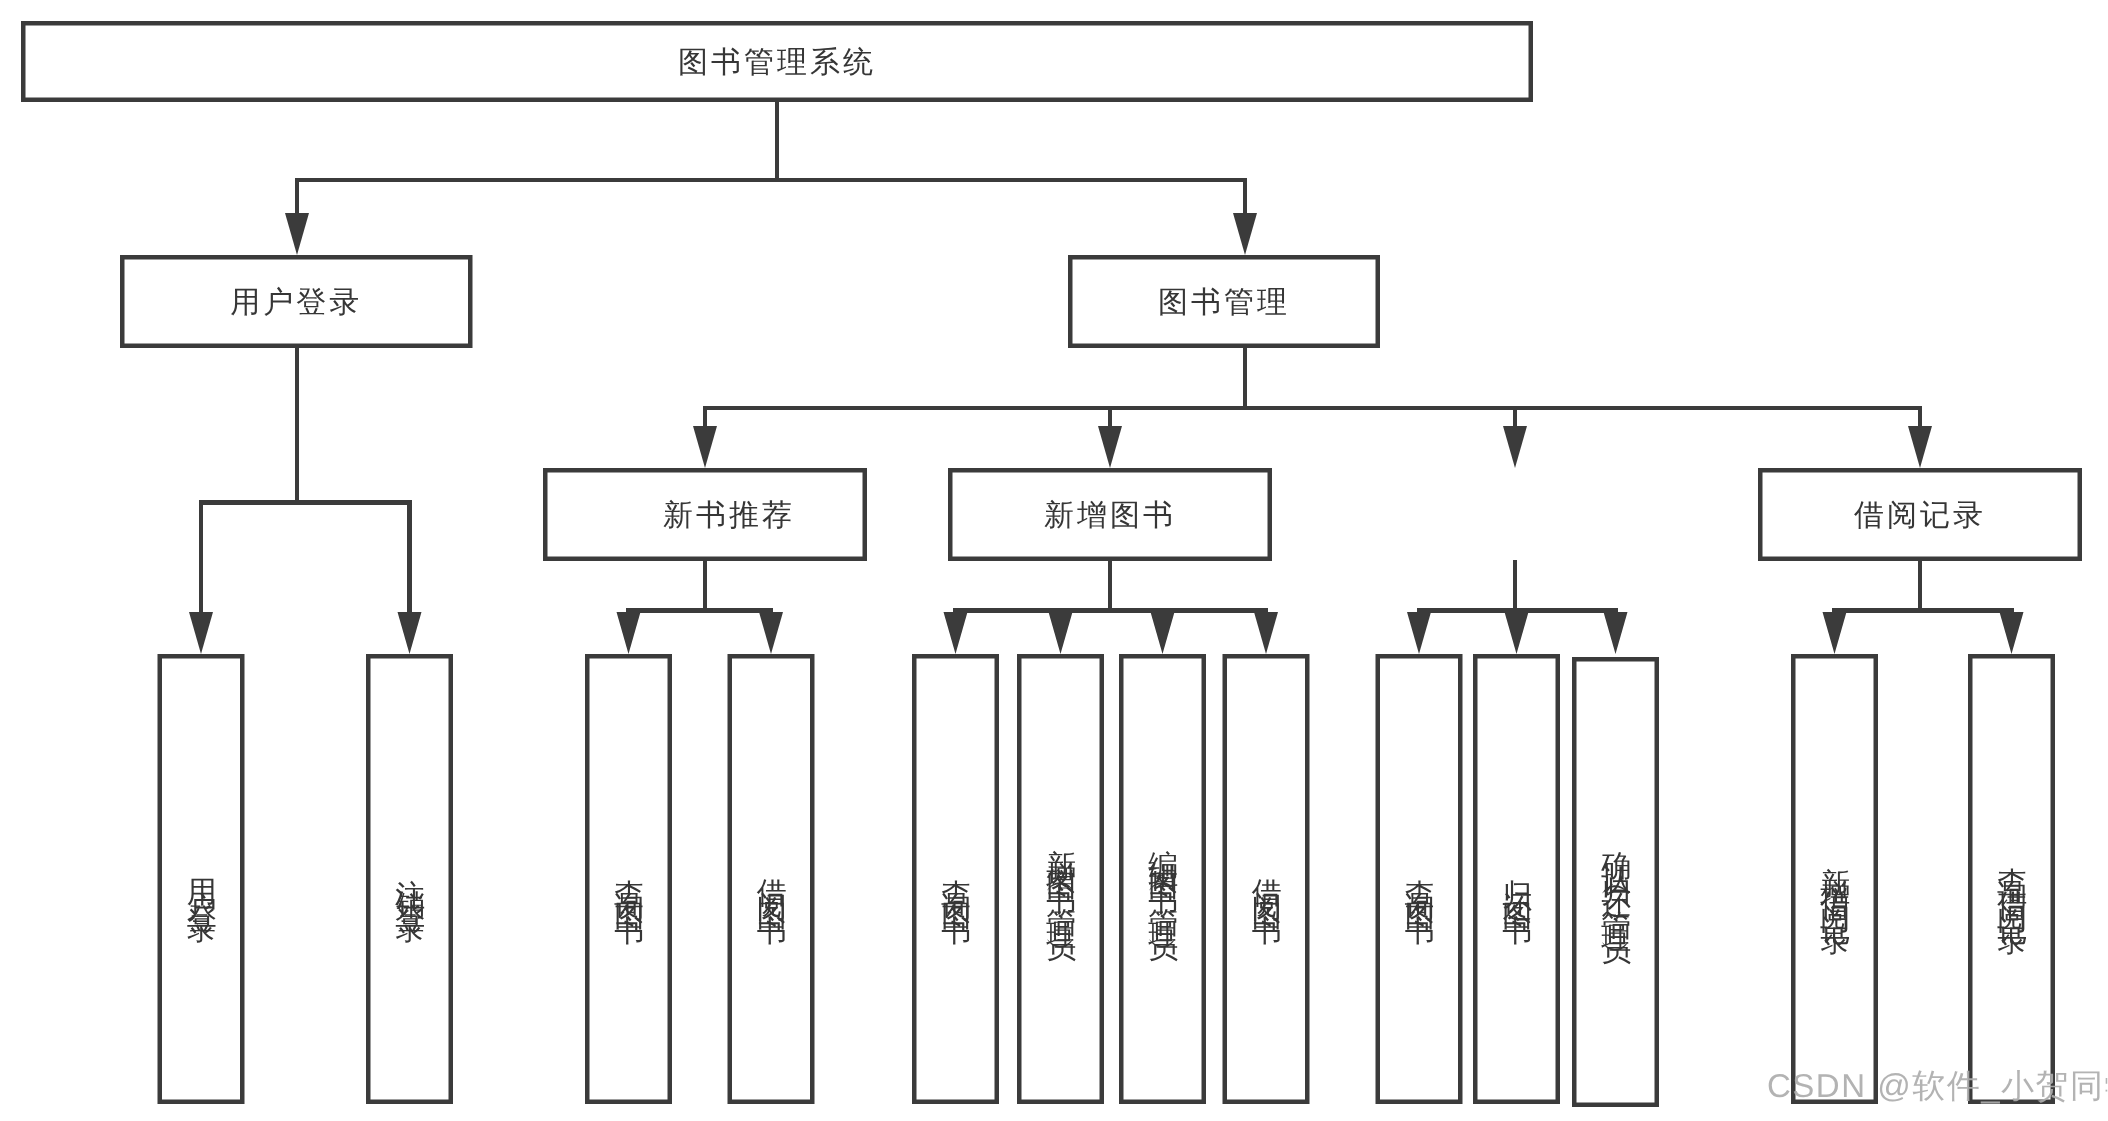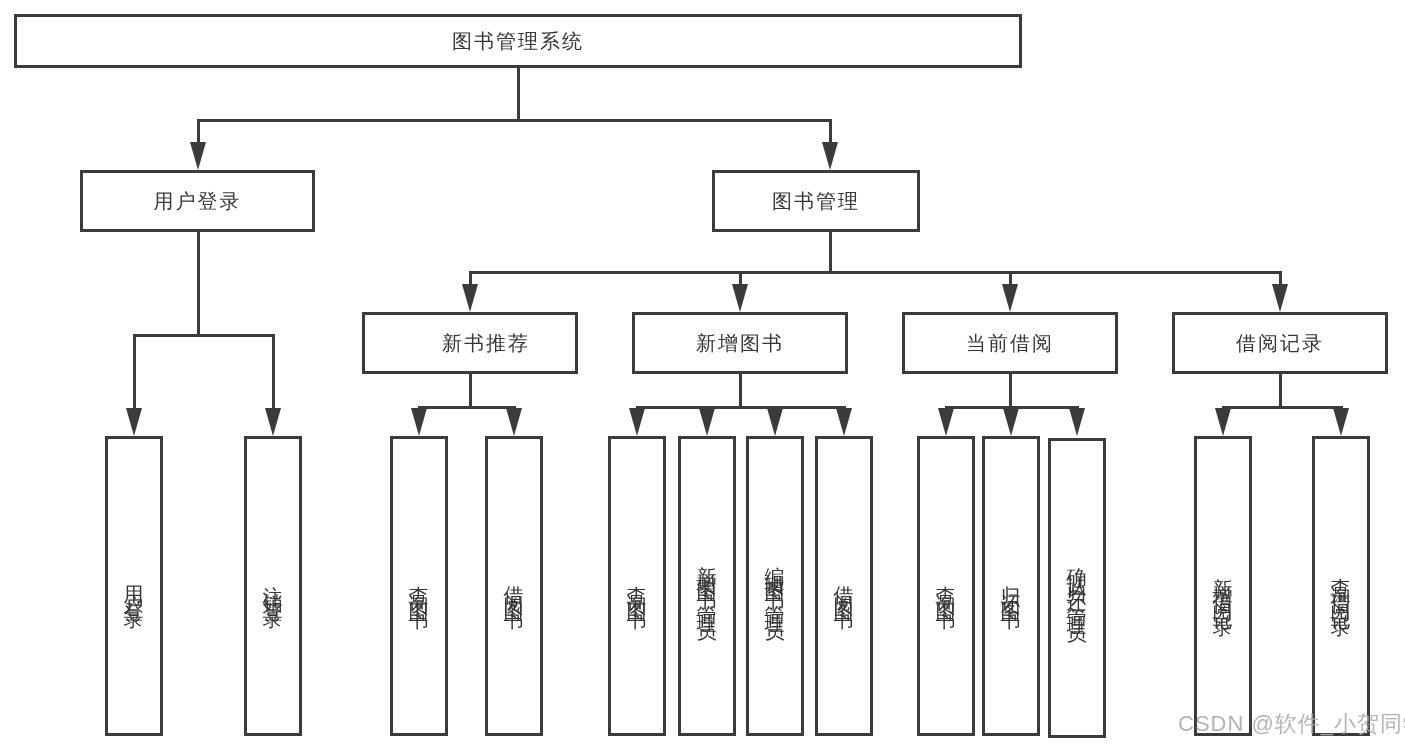--- a/index.html
+++ b/index.html
@@ -92,23 +92,20 @@
   <div class="box" style="left:712px;top:170px;width:208px;height:62px;">
     <span>图书管理</span>
   </div>
 
   <div class="box" style="left:362px;top:312px;width:216px;height:62px;padding-left:32px;">
     <span>新书推荐</span>
   </div>
   <div class="box" style="left:632px;top:312px;width:216px;height:62px;">
     <span>新增图书</span>
   </div>
-  <div class="box" style="left:902px;top:312px;width:216px;height:62px;">
-    <span>当前借阅</span>
-  </div>
   <div class="box" style="left:1172px;top:312px;width:216px;height:62px;">
     <span>借阅记录</span>
   </div>
 
   <div class="box vbox" style="left:105px;top:436px;width:58px;height:300px;">
     <span>用户登录</span>
   </div>
   <div class="box vbox" style="left:244px;top:436px;width:58px;height:300px;">
     <span>注销登录</span>
   </div>

